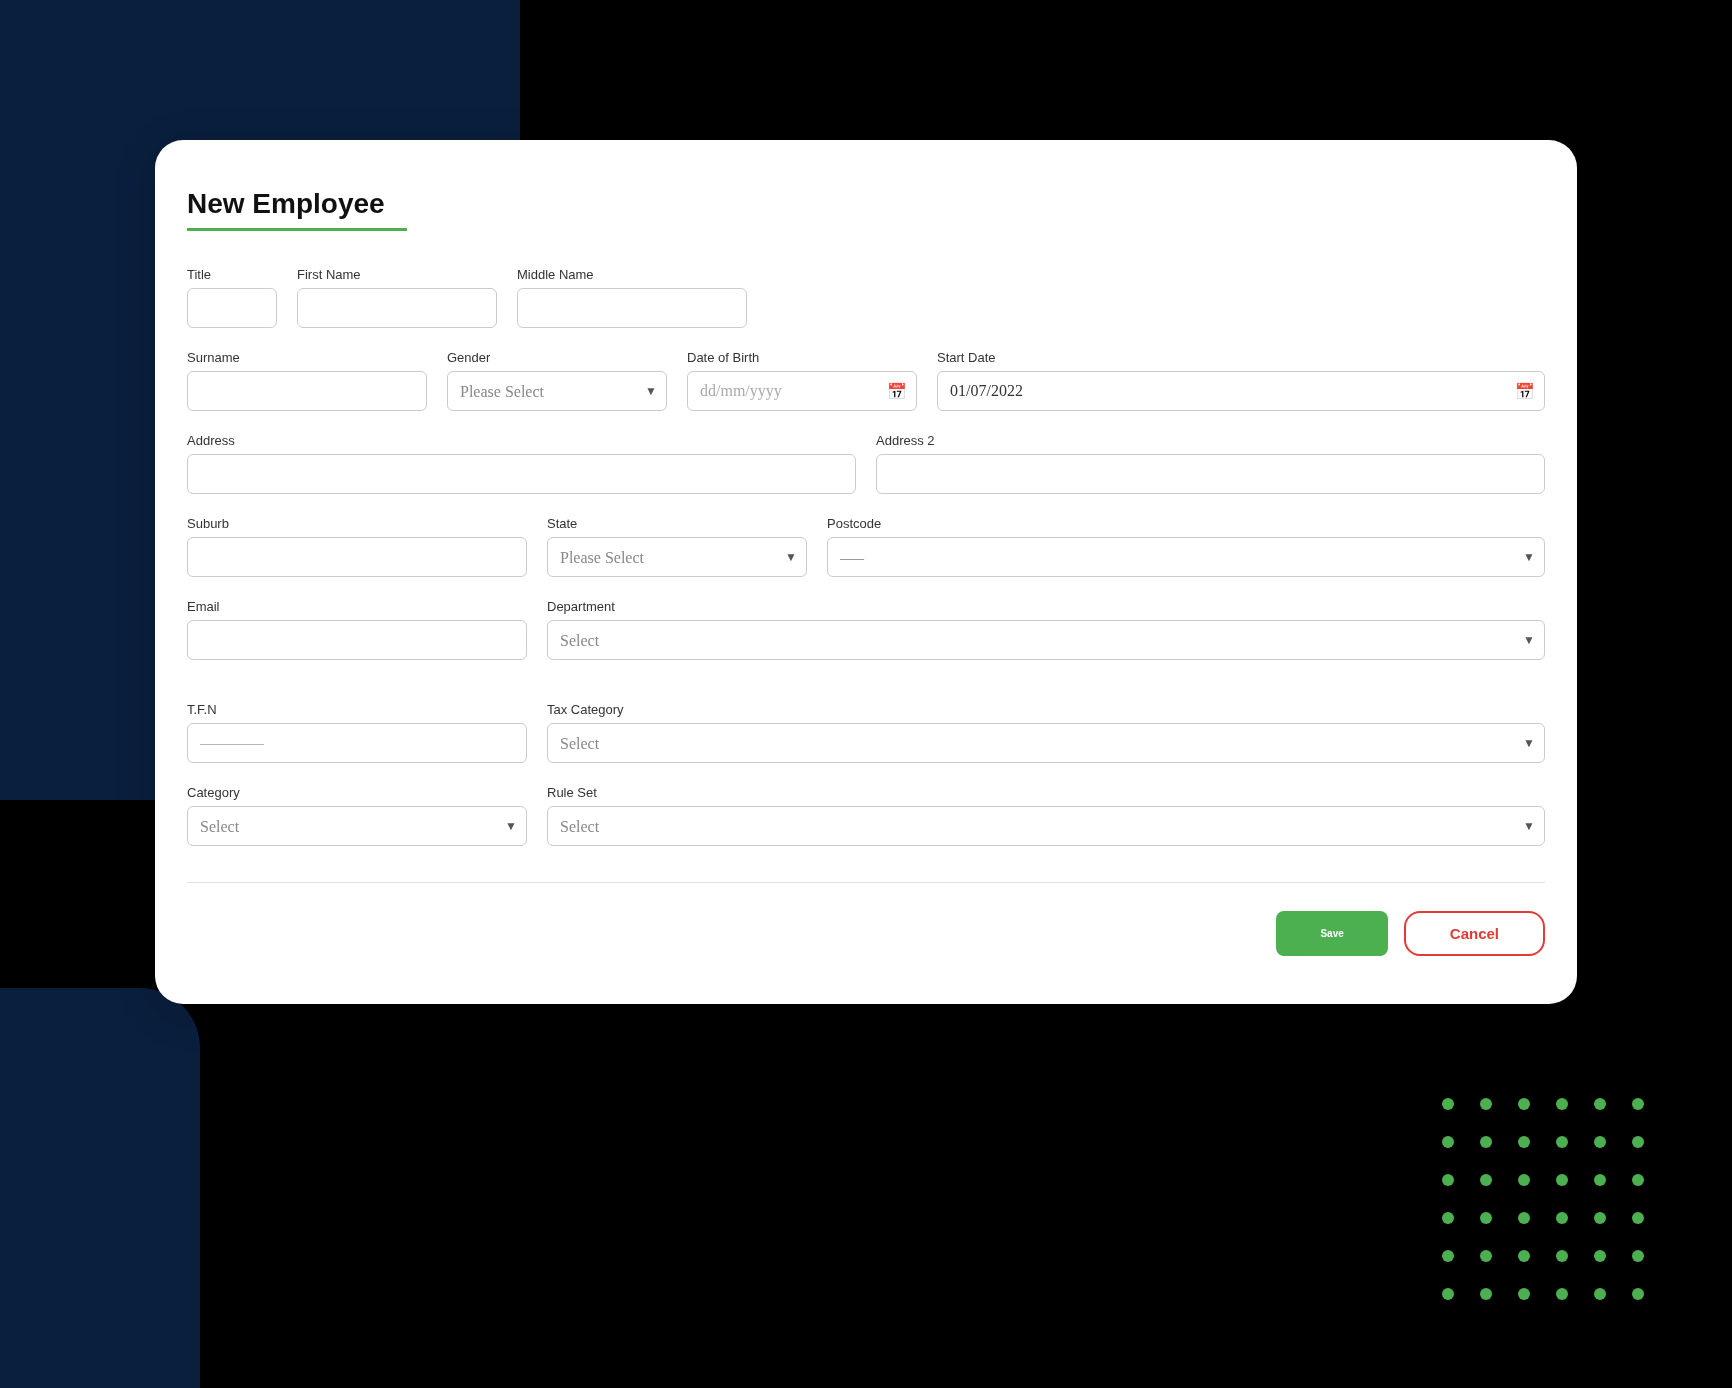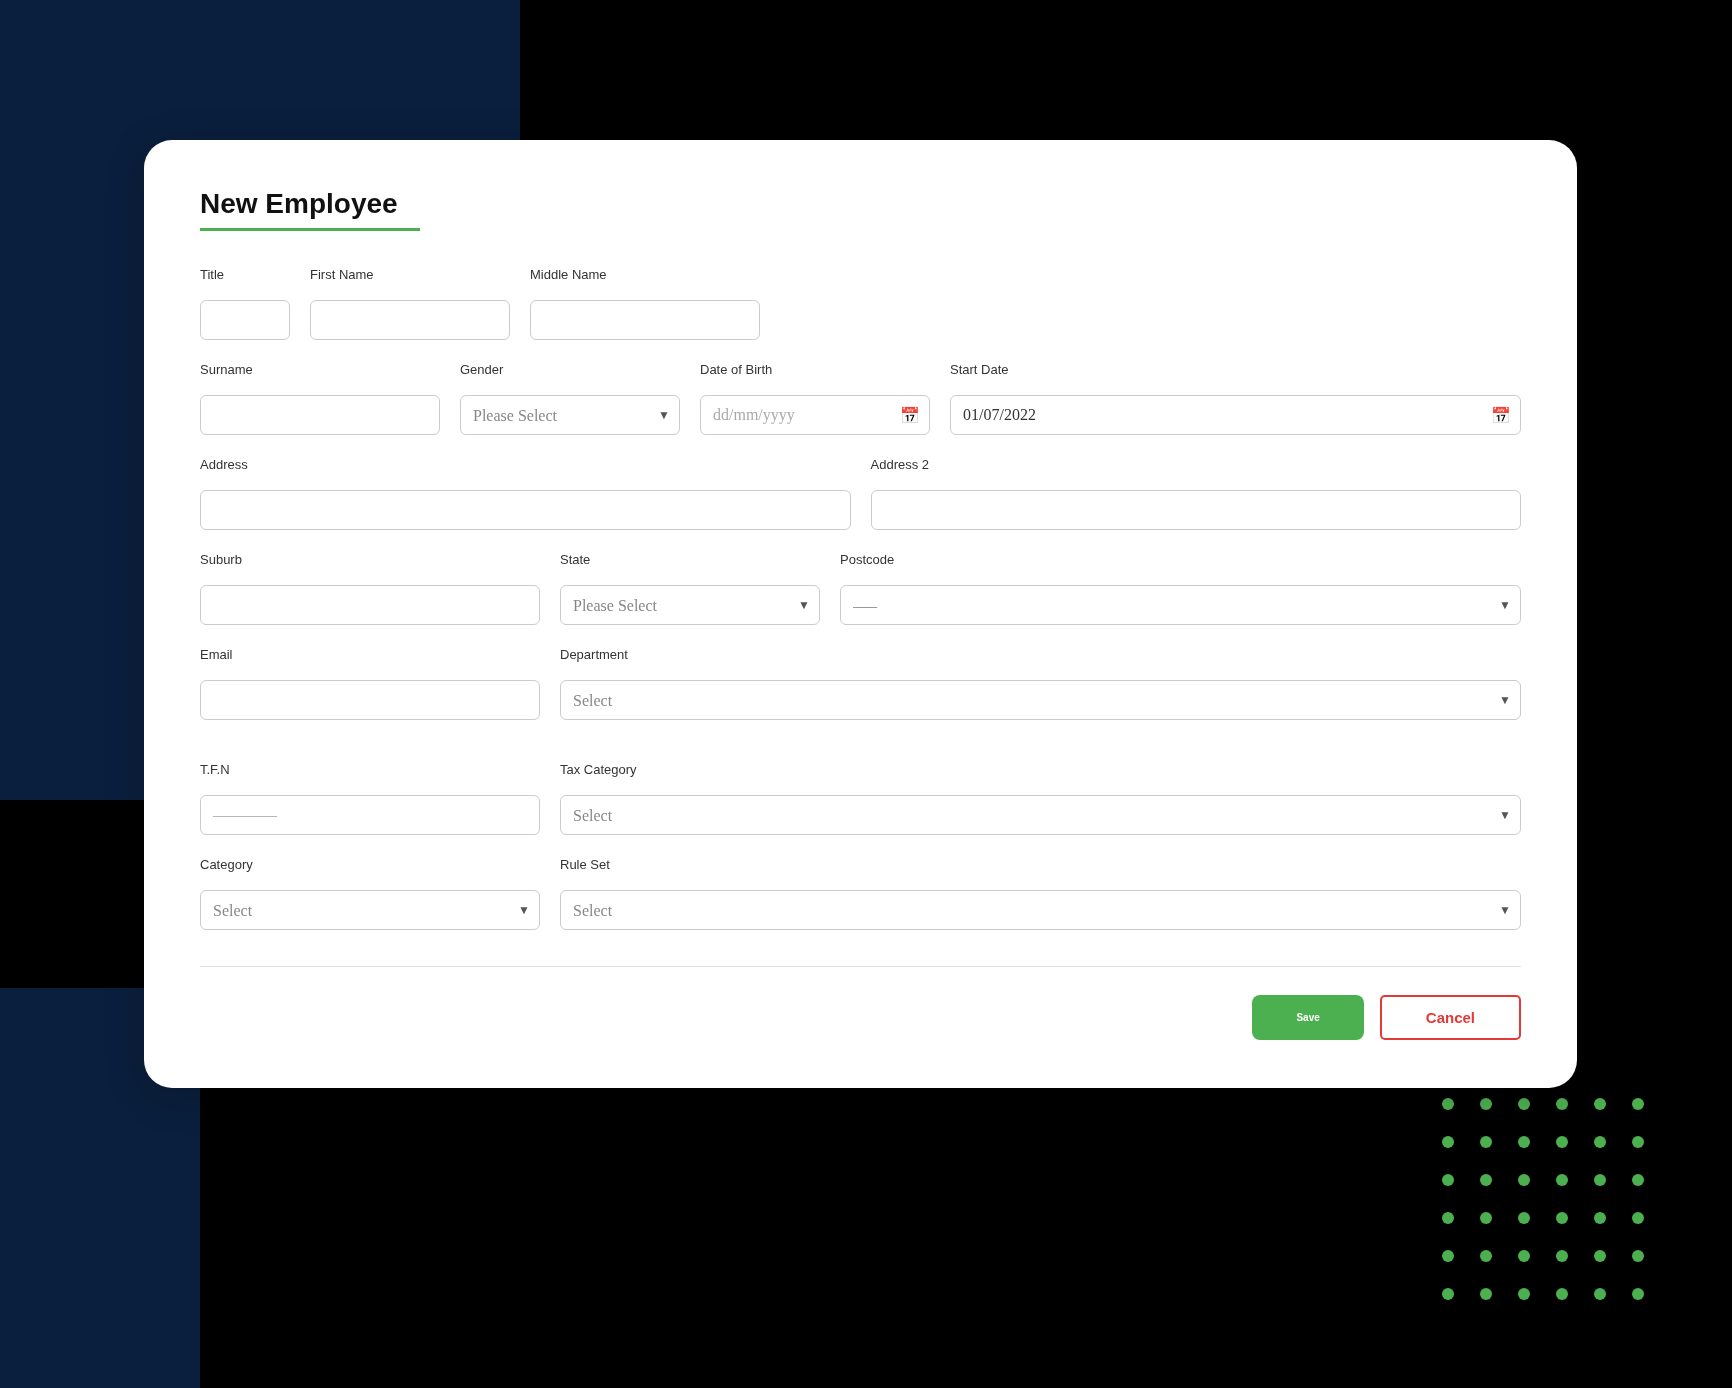--- a/index.html
+++ b/index.html
@@ -58,25 +58,25 @@
       width: 12px;
       height: 12px;
       background: #4caf50;
       border-radius: 50%;
     }
 
     
     .card {
       position: absolute;
       top: 140px;
-      left: 144px;
+      left: 155px;
       right: 155px;
       background: #fff;
       border-radius: 28px;
-      padding: 48px 56px;
+      padding: 48px 32px;
       box-shadow: 0 8px 40px rgba(0,0,0,0.18);
     }
 
     
     .card-title {
       font-size: 28px;
       font-weight: 700;
       color: #111;
       margin-bottom: 8px;
     }
@@ -104,21 +104,21 @@
 
     .form-row {
       display: flex;
       gap: 20px;
       align-items: flex-end;
     }
 
     .form-group {
       display: flex;
       flex-direction: column;
-      gap: 18px;
+      gap: 6px;
     }
 
     .form-group label {
       font-size: 13px;
       font-weight: 500;
       color: #333;
     }
 
     .form-group input,
     .form-group select {
@@ -220,21 +220,21 @@
       padding: 12px 44px;
       font-size: 10px;
       font-weight: 600;
       cursor: pointer;
     }
 
     .btn-cancel {
       background: #fff;
       color: #e53935;
       border: 2px solid #e53935;
-      border-radius: 5px;
+      border-radius: 16px;
       padding: 12px 44px;
       font-size: 15px;
       font-weight: 600;
       cursor: pointer;
     }
   </style>
 </head>
 <body>
 
 <div class="bg-shape-topleft"></div>

